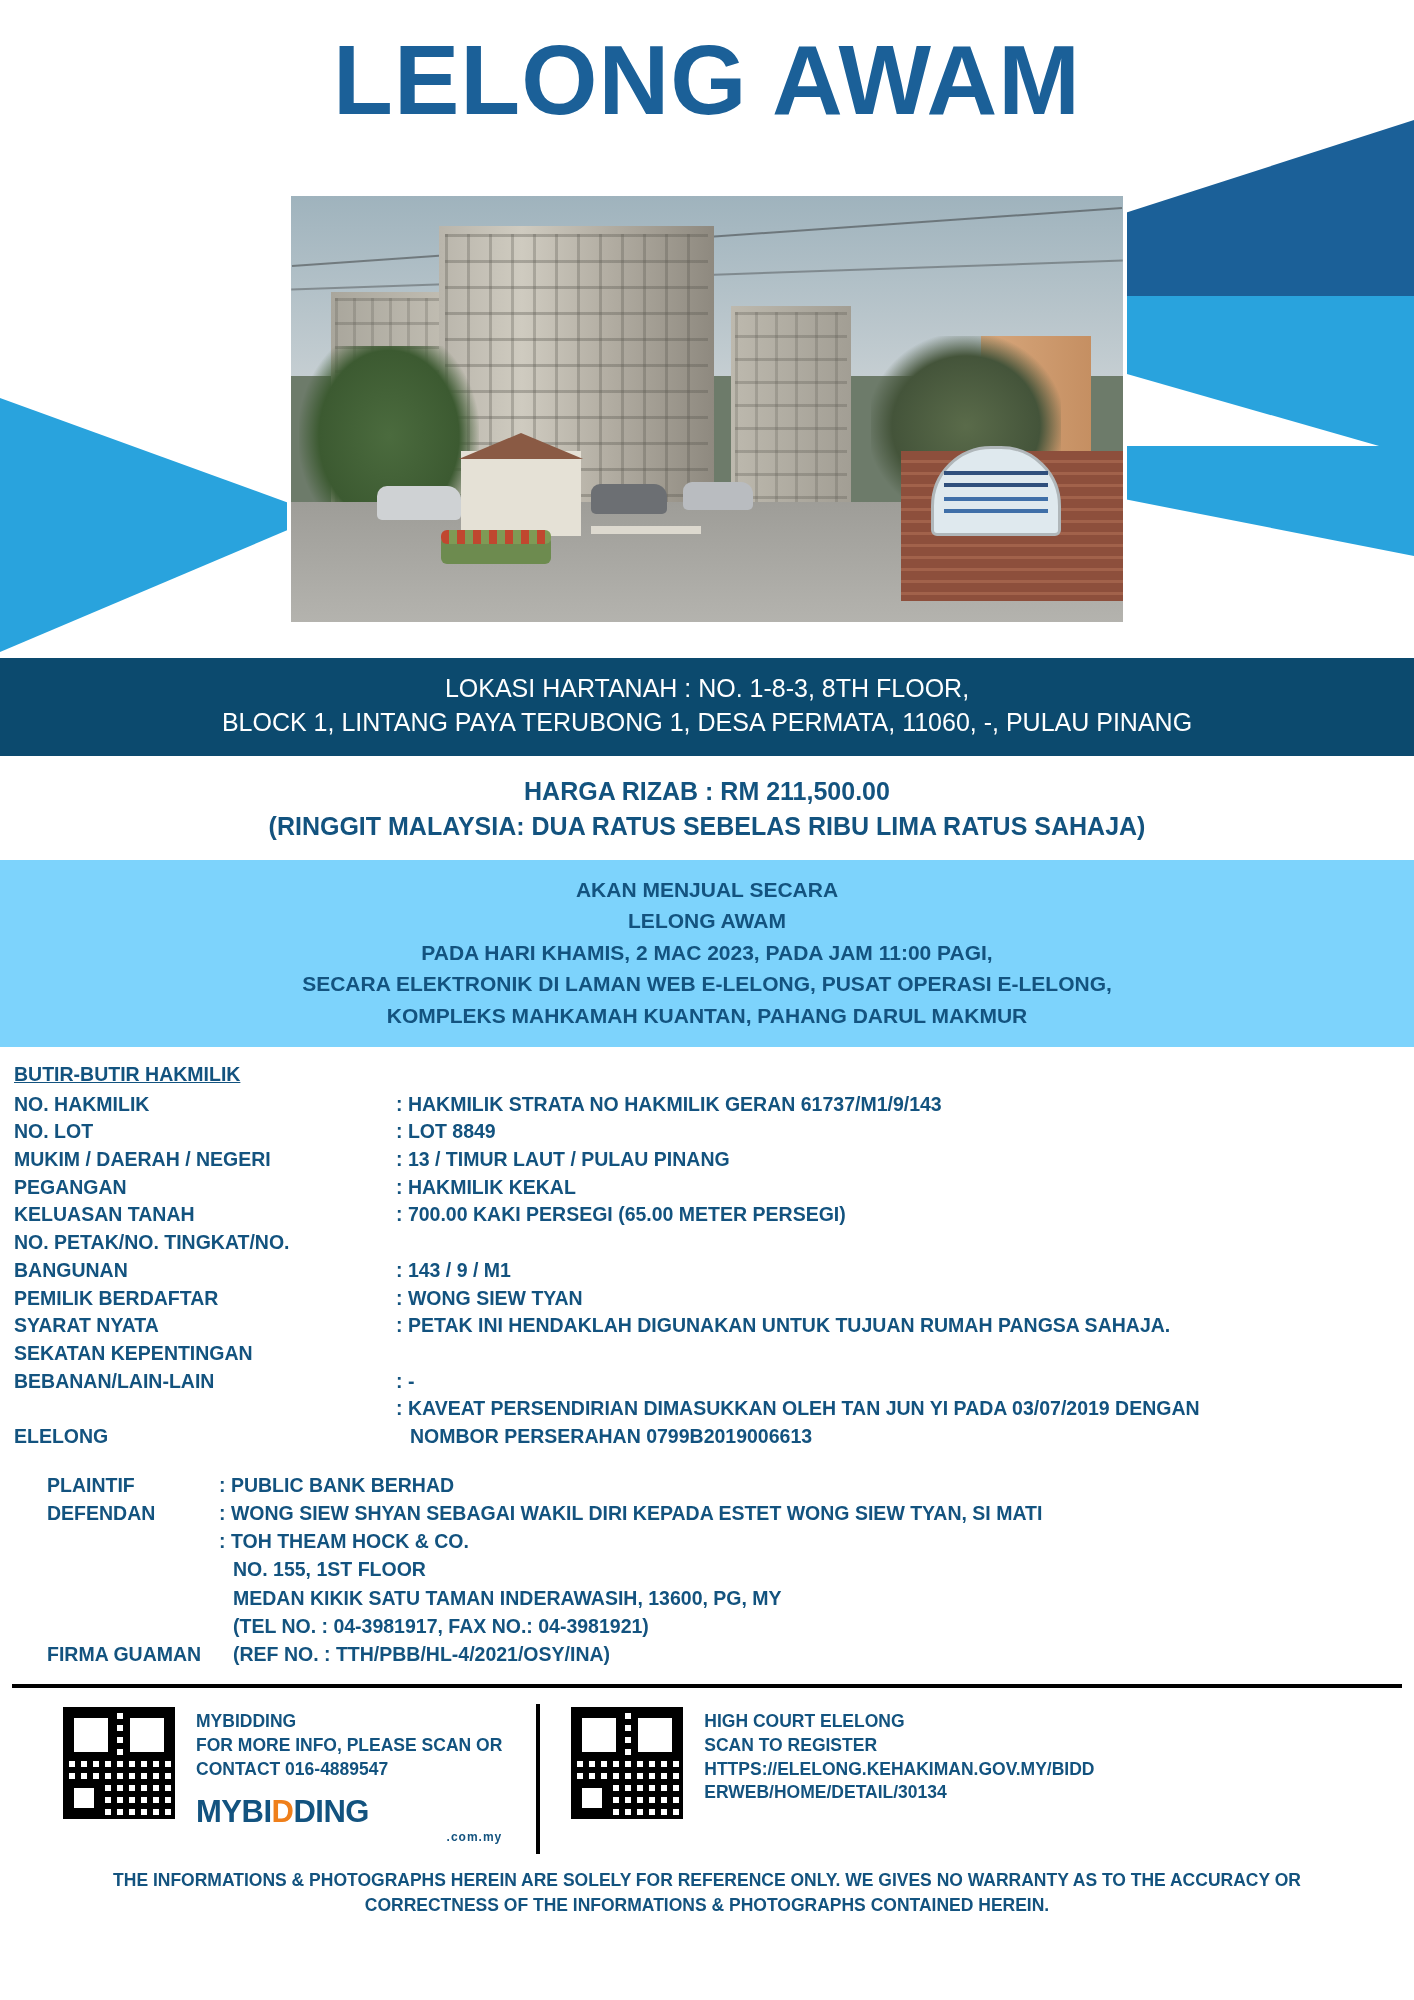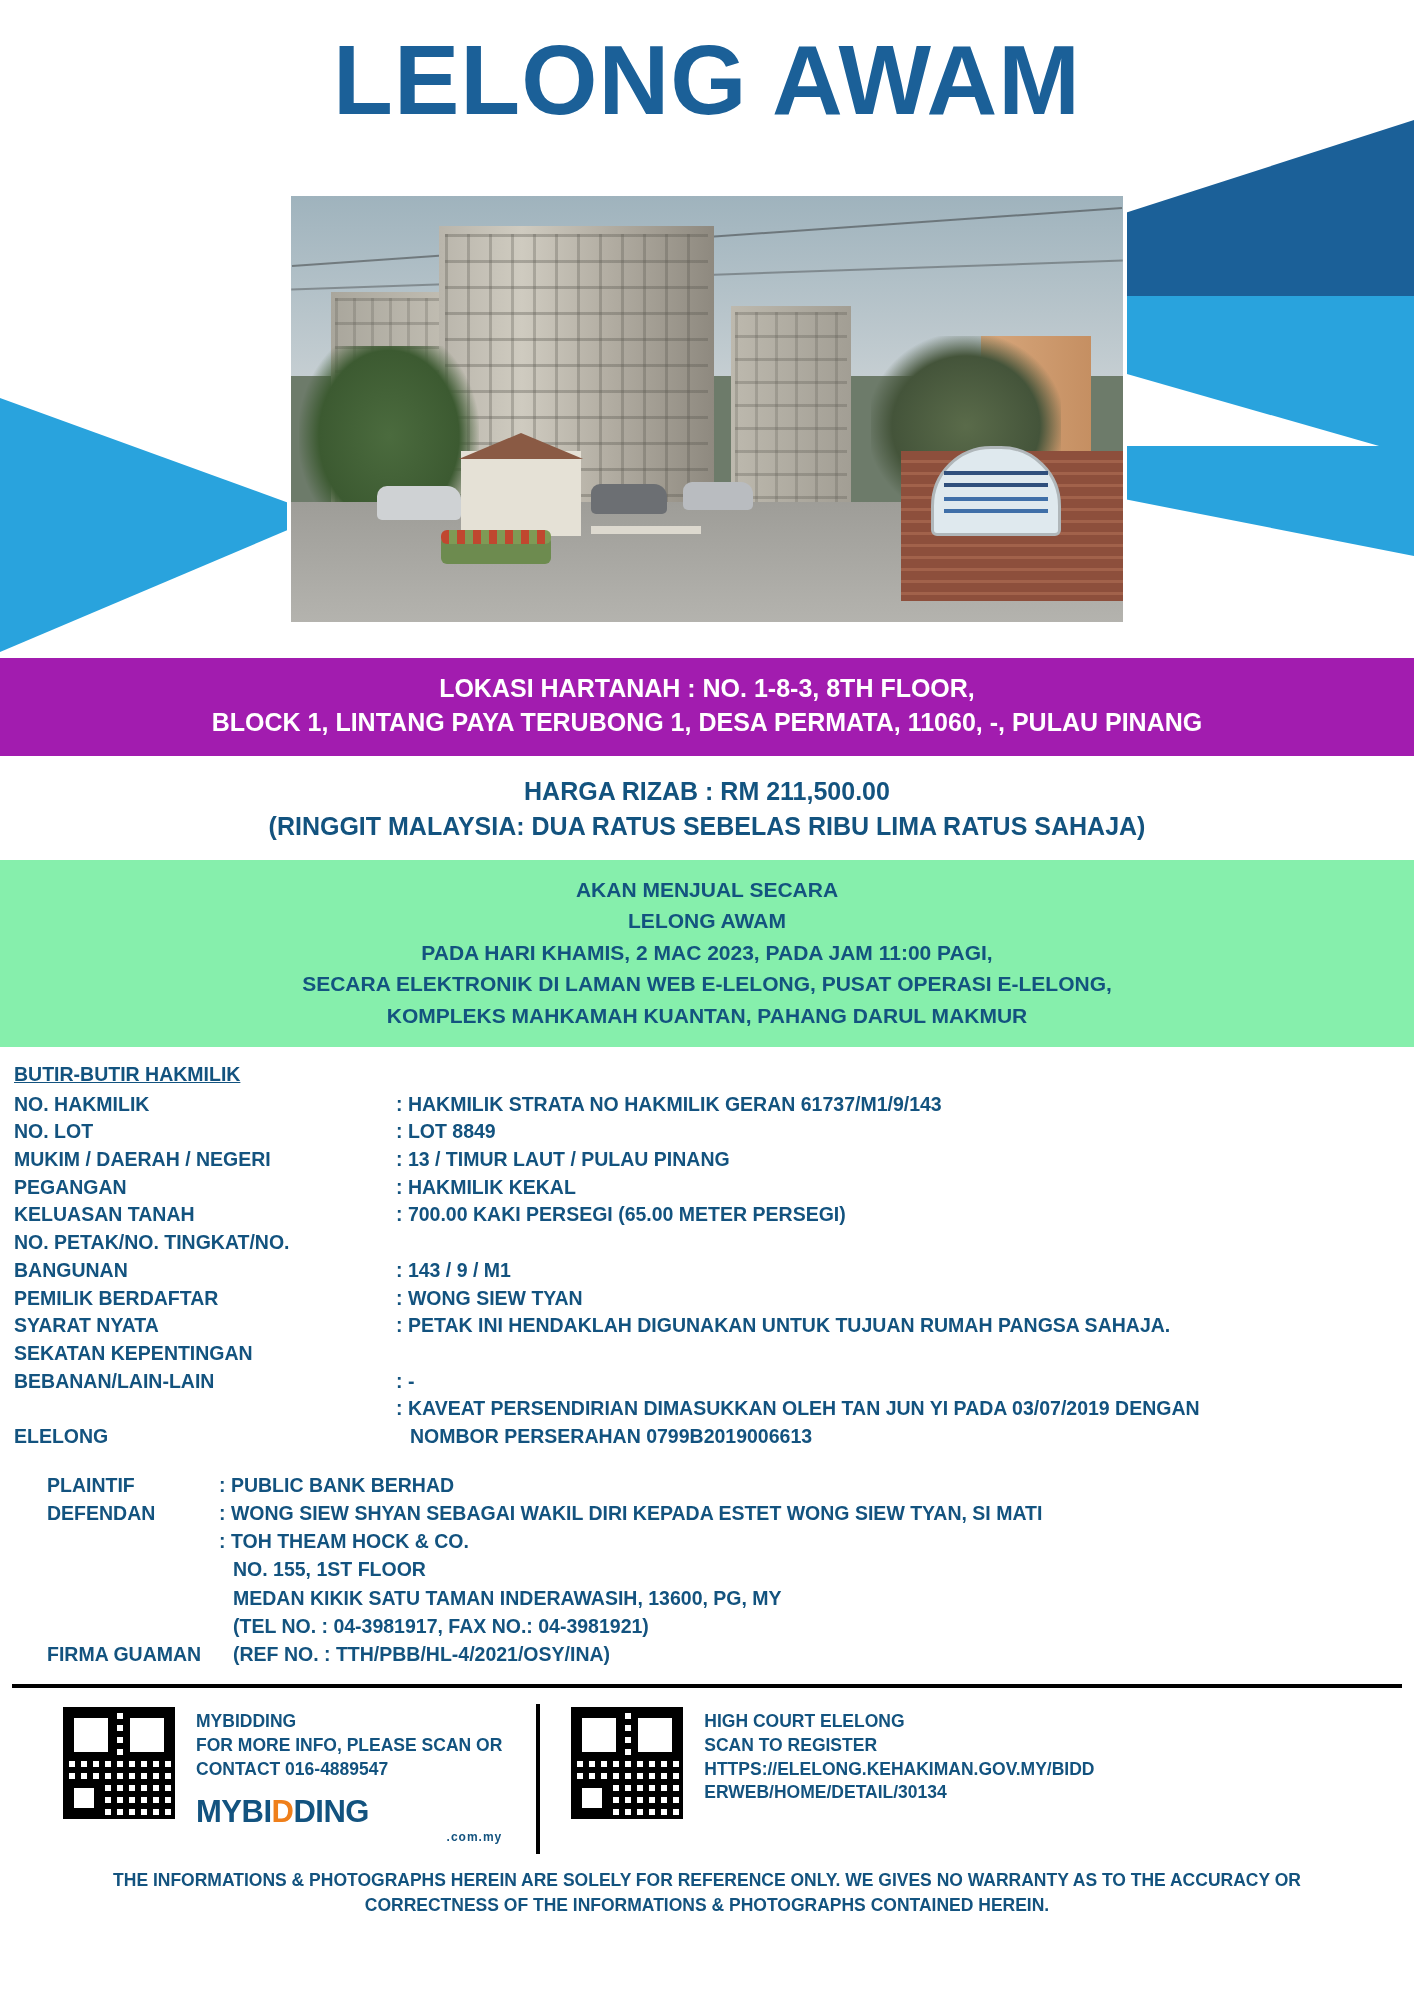--- a/index.html
+++ b/index.html
@@ -169,43 +169,43 @@
   .flowers { position:absolute; left: 150px; top: 334px; width: 110px; height: 14px; background: repeating-linear-gradient(to right,#c0472f 0 8px, #7f9a55 8px 16px); border-radius:6px; }
   .wire1 { position:absolute; left: 0; top: 40px; width: 100%; height: 2px; background: rgba(40,40,40,.45); transform: rotate(-4deg); }
   .wire2 { position:absolute; left: 0; top: 78px; width: 100%; height: 2px; background: rgba(40,40,40,.35); transform: rotate(-2deg); }
 
   
   .loc-band {
     position: relative;
     z-index: 6;
     margin-top: 32px;
     width: 100%;
-    background: #a21caf;
+    background: #0c4a6e;
     color: #ffffff;
     text-align: center;
     padding: 14px 40px 16px 40px;
     font-size: 25px;
-    font-weight: bold;
+    font-weight: normal;
     line-height: 1.35;
   }
 
   
   .price-block {
     text-align: center;
     color: #13537f;
     font-weight: bold;
     padding: 18px 20px 16px 20px;
     line-height: 1.4;
   }
   .price-line1 { font-size: 25px; }
   .price-line2 { font-size: 25px; }
 
   
   .auction-band {
-    background: #86efac;
+    background: #7dd3fc;
     color: #13537f;
     text-align: center;
     font-weight: bold;
     font-size: 21px;
     line-height: 1.5;
     padding: 14px 30px 16px 30px;
   }
 
   
   .details {

